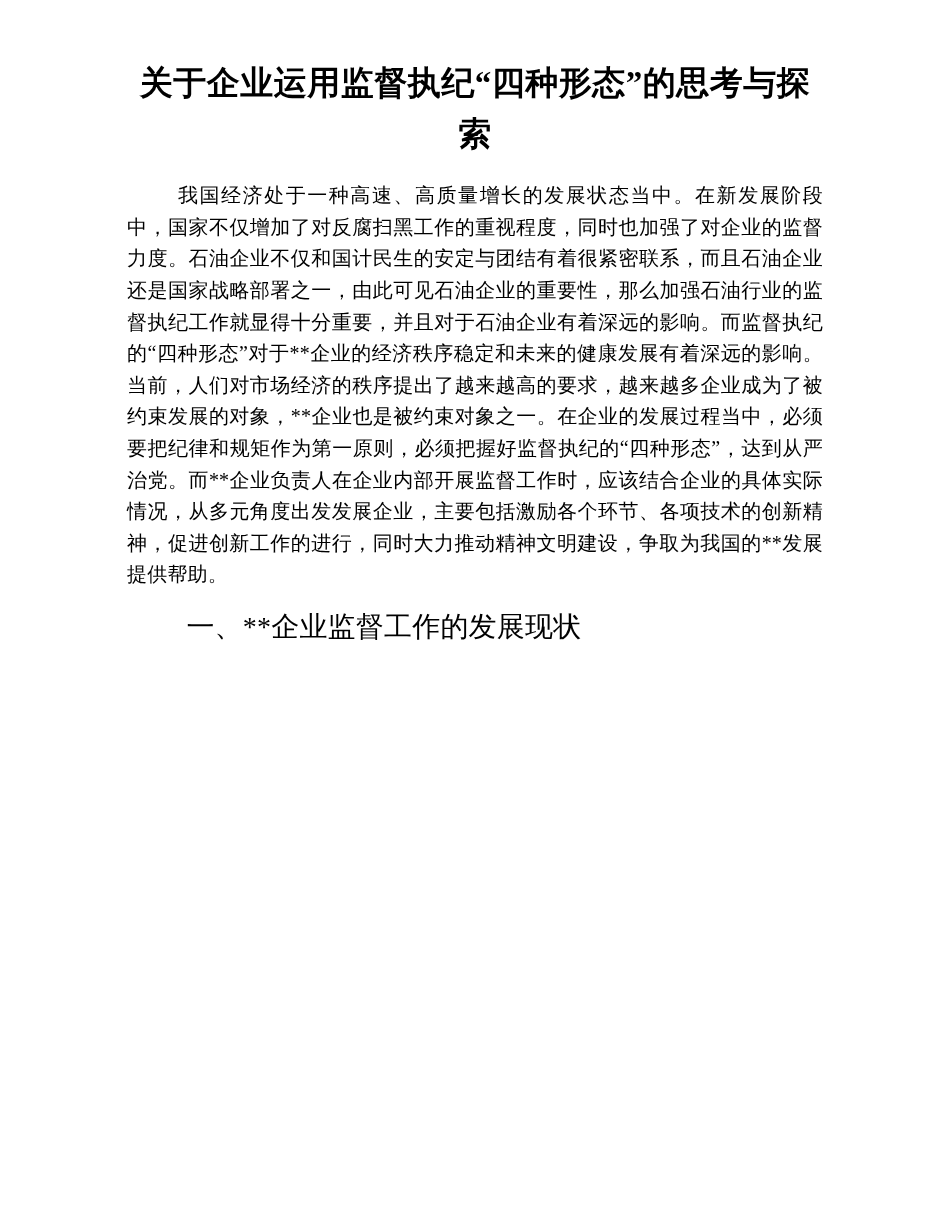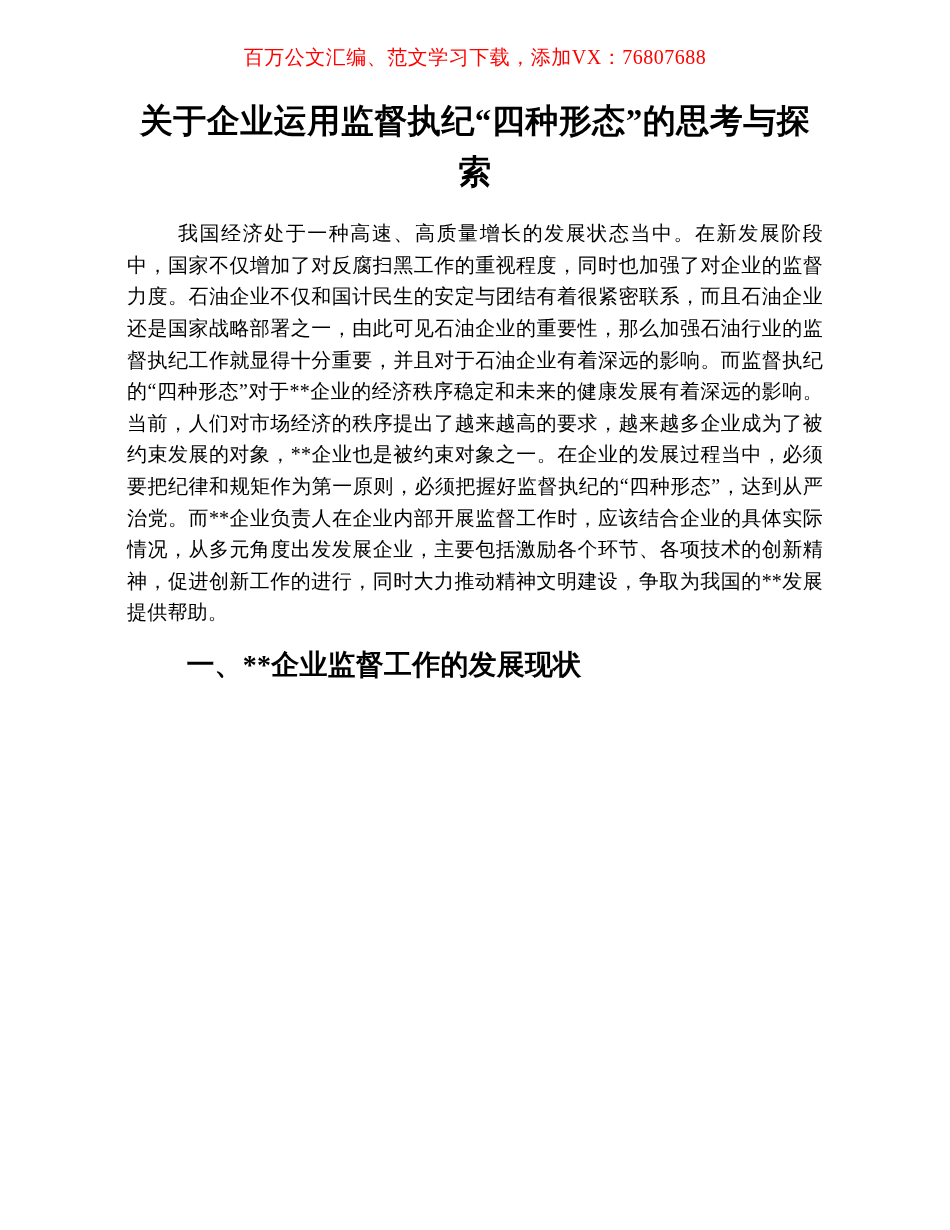--- a/index.html
+++ b/index.html
@@ -40,36 +40,35 @@
   .body-para {
     font-size: 20px;
     line-height: 1.58;
     text-align: justify;
     text-indent: 2.55em;
     margin: 12px;
     letter-spacing: 0.2px;
   }
   .section-heading {
     font-size: 28px;
-    font-weight: 700;
+    font-weight: 400;
     line-height: 1.58;
     text-indent: 2.55em;
     margin: 14px 0 12px 0;
     letter-spacing: 0.2px;
   }
   .sub-para {
     margin-top: 10px;
   }
 </style>
 </head>
 <body>
 
 <div class="page">
 
-  <div class="watermark">百万公文汇编、范文学习下载，添加VX：76807688</div>
 
   <h1 class="doc-title">关于企业运用监督执纪“四种形态”的思考与探索</h1>
 
   <p class="body-para">我国经济处于一种高速、高质量增长的发展状态当中。在新发展阶段中，国家不仅增加了对反腐扫黑工作的重视程度，同时也加强了对企业的监督力度。石油企业不仅和国计民生的安定与团结有着很紧密联系，而且石油企业还是国家战略部署之一，由此可见石油企业的重要性，那么加强石油行业的监督执纪工作就显得十分重要，并且对于石油企业有着深远的影响。而监督执纪的“四种形态”对于**企业的经济秩序稳定和未来的健康发展有着深远的影响。当前，人们对市场经济的秩序提出了越来越高的要求，越来越多企业成为了被约束发展的对象，**企业也是被约束对象之一。在企业的发展过程当中，必须要把纪律和规矩作为第一原则，必须把握好监督执纪的“四种形态”，达到从严治党。而**企业负责人在企业内部开展监督工作时，应该结合企业的具体实际情况，从多元角度出发发展企业，主要包括激励各个环节、各项技术的创新精神，促进创新工作的进行，同时大力推动精神文明建设，争取为我国的**发展提供帮助。</p>
 
   <h2 class="section-heading">一、**企业监督工作的发展现状</h2>
 
 
 </div>
 

